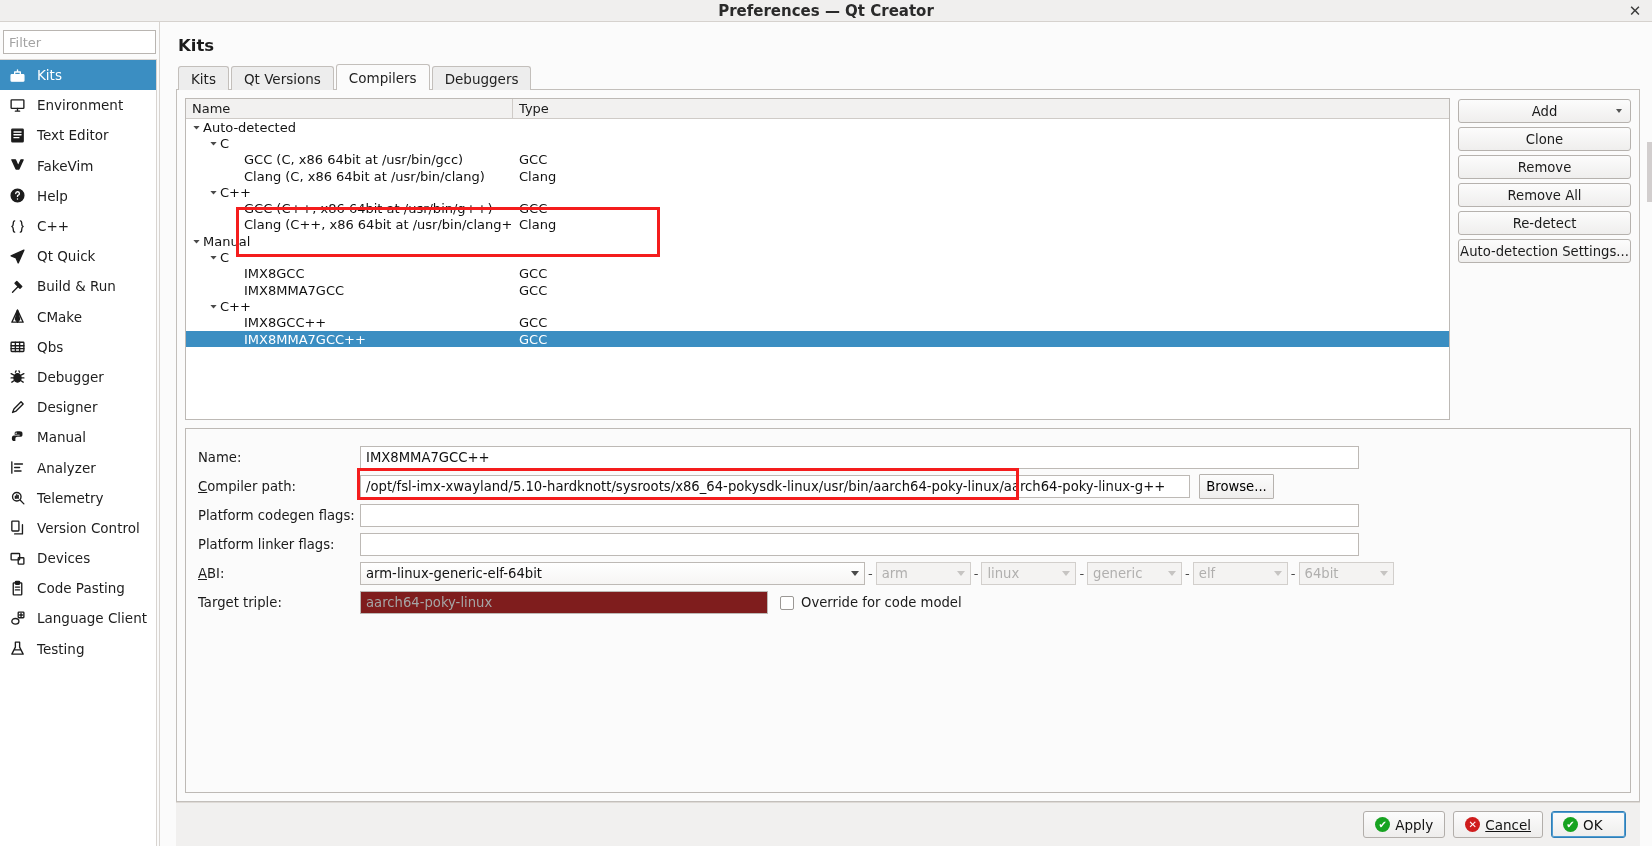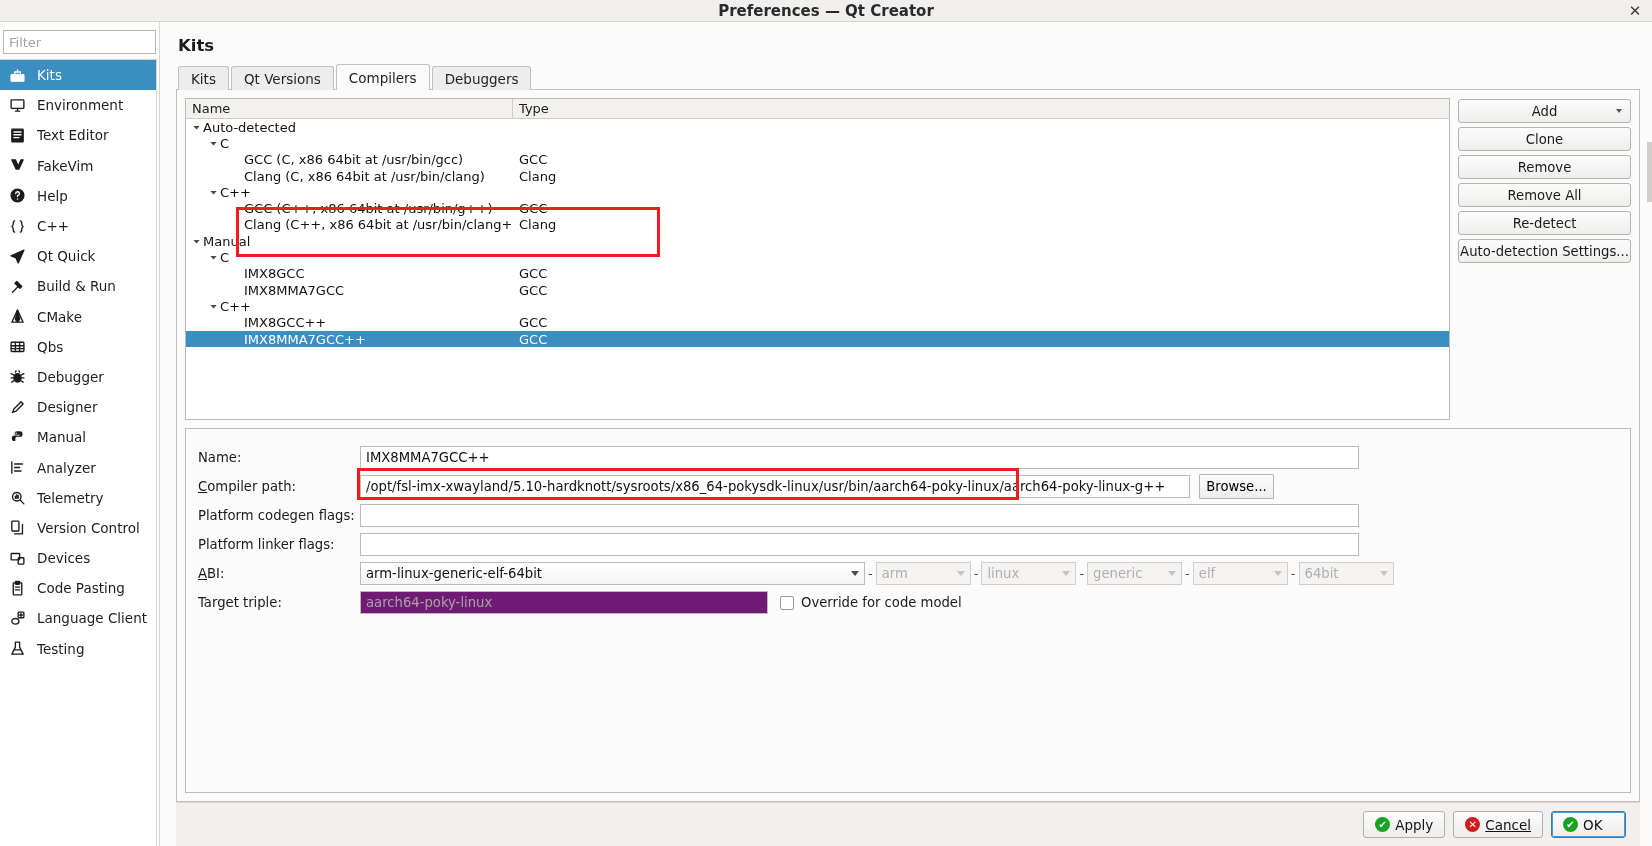--- a/index.html
+++ b/index.html
@@ -266,21 +266,21 @@
   .fin {
     height: 23px;
     border: 1px solid #bdb9b5;
     background: #ffffff;
     font-size: 13.2px;
     color: #111;
     padding: 1px 5px;
     outline: none;
     font-family: "DejaVu Sans", "Liberation Sans", sans-serif;
   }
-  .fin.disabled { background: #701a75; color: #a5a5a5; }
+  .fin.disabled { background: #7f1d1d; color: #a5a5a5; }
   .fin::placeholder { color: #a5a5a5; }
   .w-full { width: 999px; }
   .w-path { width: 830px; }
 
   .browse-btn {
     height: 25px;
     width: 75px;
     margin-left: 9px;
     background: linear-gradient(#fcfcfc, #efeeed);
     border: 1px solid #b6b2ae;

